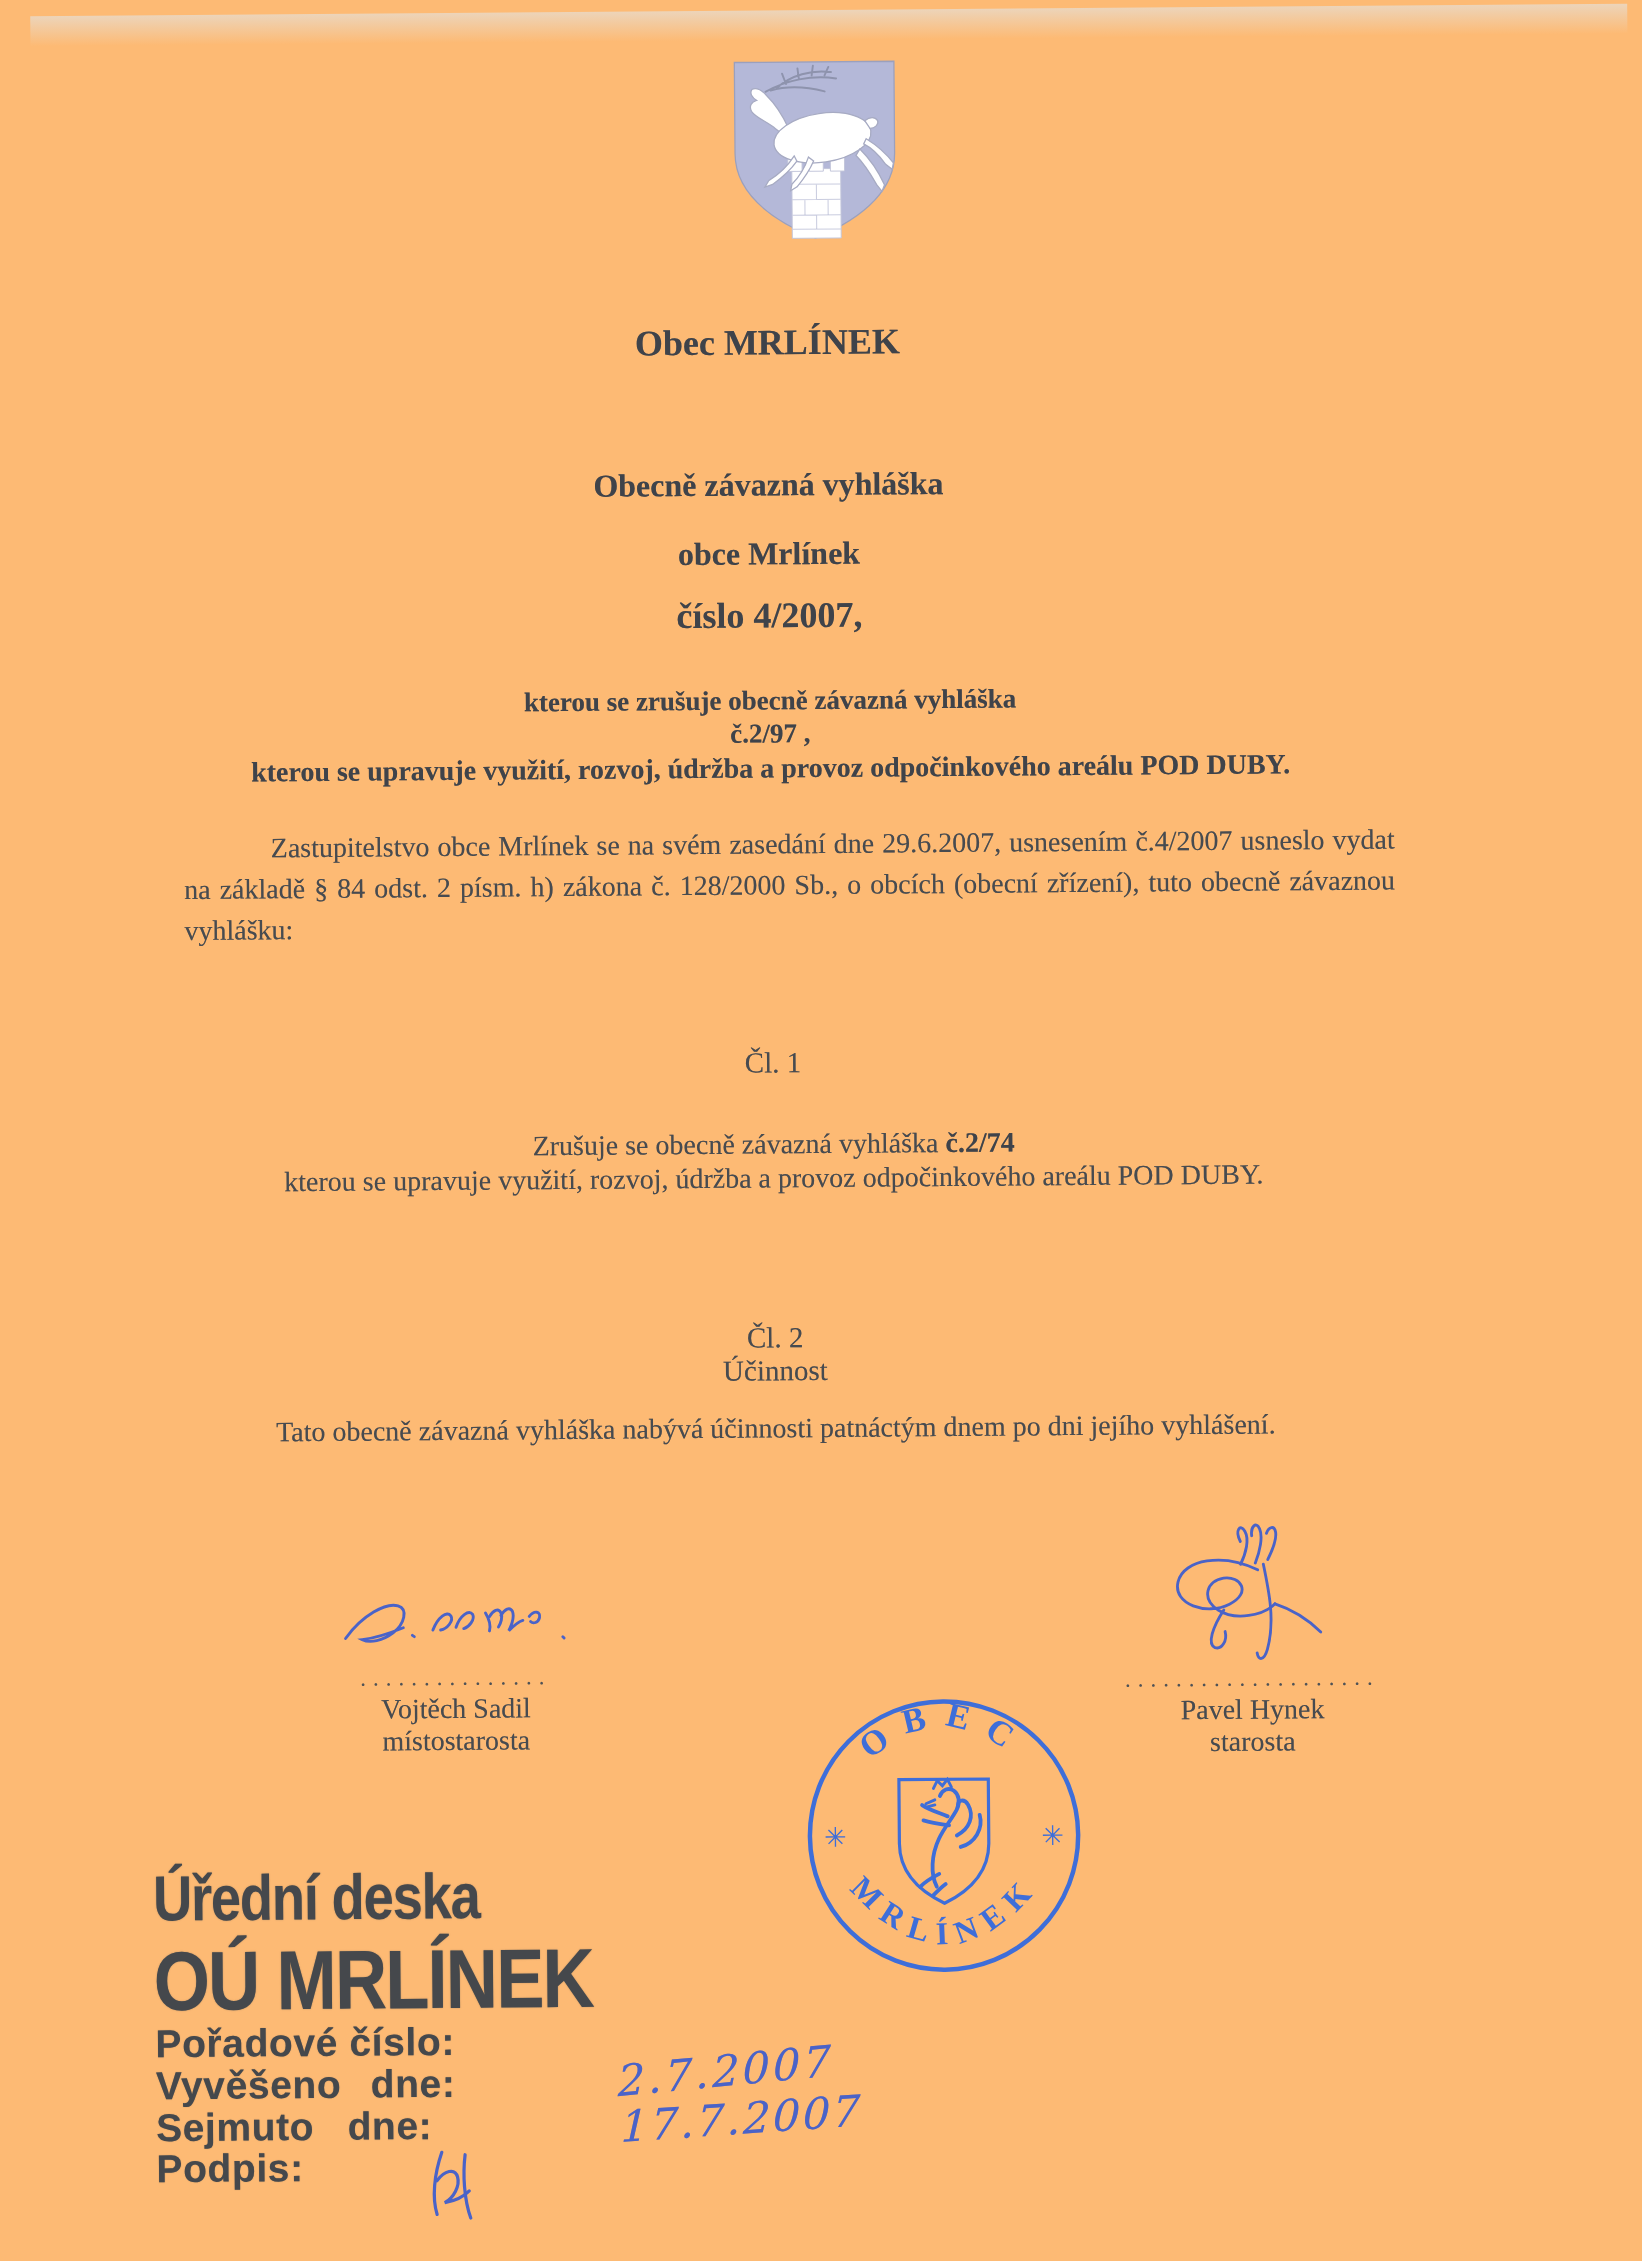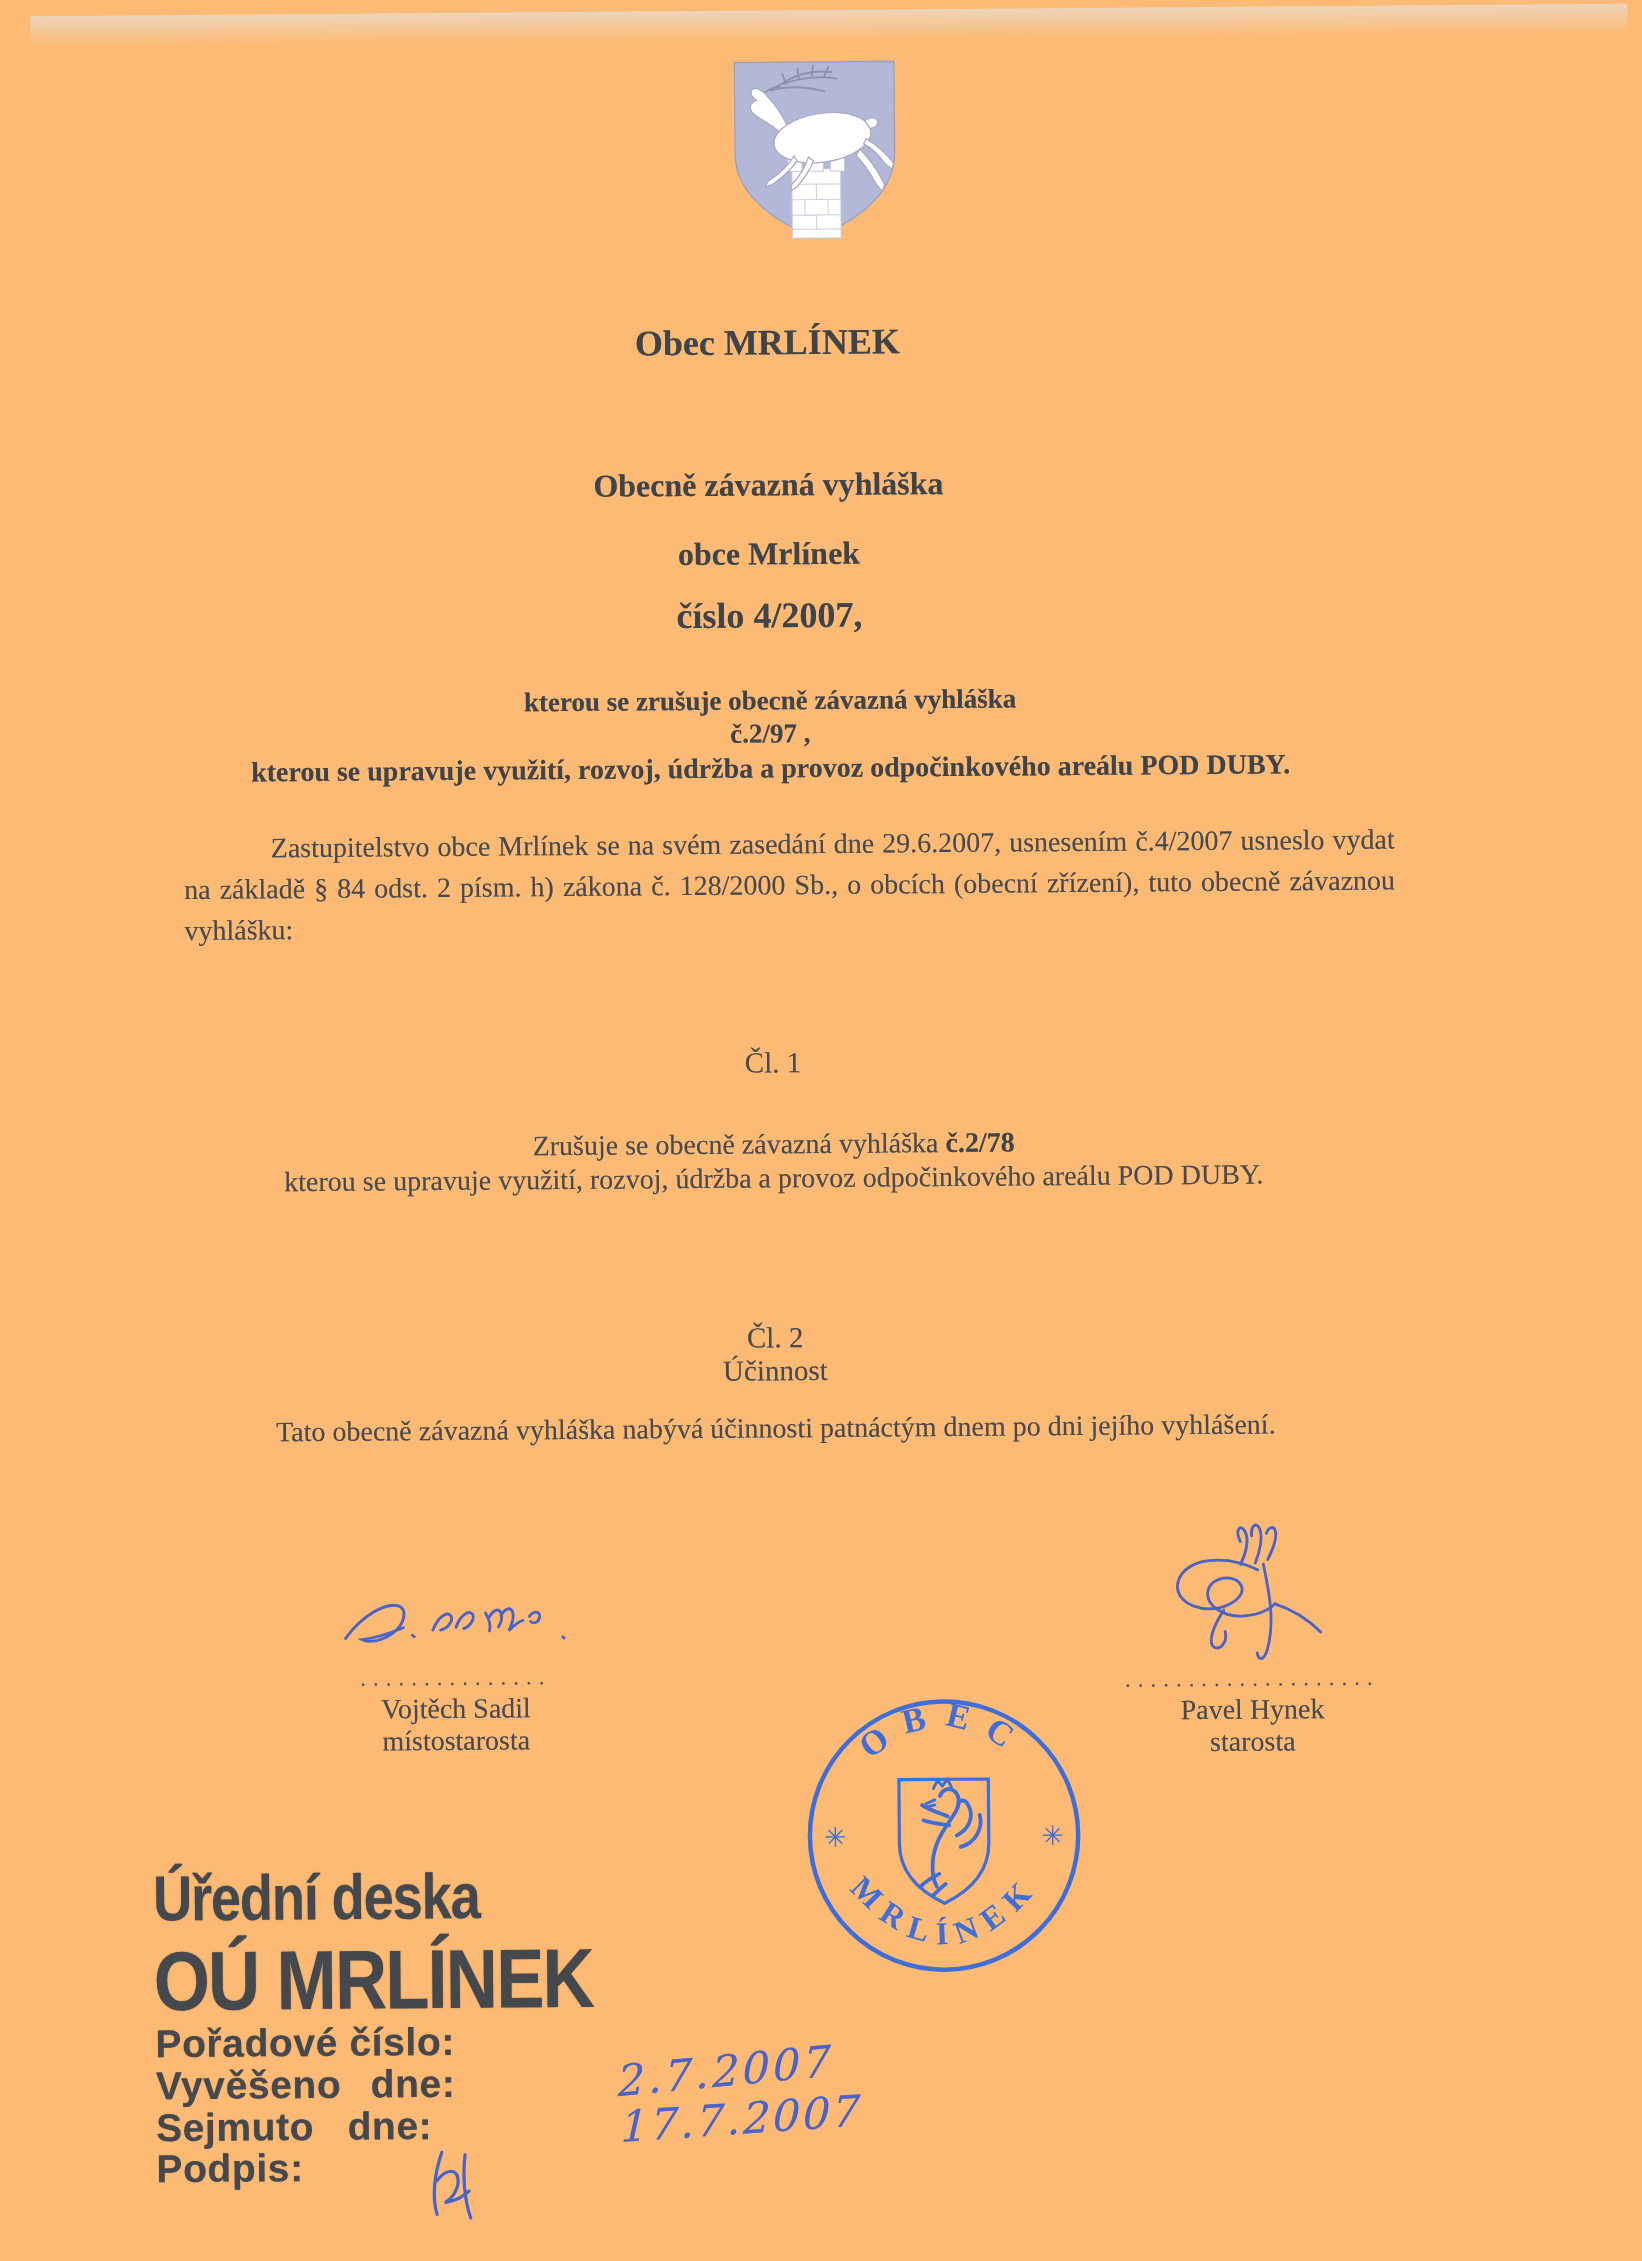--- a/index.html
+++ b/index.html
@@ -124,21 +124,21 @@
     <div class="ctr serif-b soft t-2">obce Mrlínek</div>
     <div class="ctr serif-b soft t-3">číslo 4/2007,</div>
 
     <div class="ctr serif-b soft s-1">kterou se zrušuje obecně závazná vyhláška</div>
     <div class="ctr serif-b soft s-2">č.2/97 ,</div>
     <div class="ctr serif-b soft s-3">kterou se upravuje využití, rozvoj, údržba a provoz odpočinkového areálu POD DUBY.</div>
 
     <div class="preamble soft">Zastupitelstvo obce Mrlínek se na svém zasedání dne 29.6.2007, usnesením č.4/2007 usneslo vydat na základě § 84 odst. 2 písm. h) zákona č. 128/2000 Sb., o obcích (obecní zřízení), tuto obecně závaznou vyhlášku:</div>
 
     <div class="ctr soft a-h1">Čl. 1</div>
-    <div class="ctr soft a1-l1"><span>Zrušuje se obecně závazná vyhláška </span><span class="serif-b">č.2/78</span></div>
+    <div class="ctr soft a1-l1"><span>Zrušuje se obecně závazná vyhláška </span><span class="serif-b">č.2/74</span></div>
     <div class="ctr soft a1-l2">kterou se upravuje využití, rozvoj, údržba a provoz odpočinkového areálu POD DUBY.</div>
 
     <div class="ctr soft a-h2">Čl. 2</div>
     <div class="ctr soft a-h2s">Účinnost</div>
     <div class="ctr soft a2-b">Tato obecně závazná vyhláška nabývá účinnosti patnáctým dnem po dni jejího vyhlášení.</div>
 
     <div class="sigblock-left">
       <svg class="sig-svg" width="239" height="90" viewBox="0 0 370 140">
         <g fill="none" stroke="#4a63c8" stroke-width="4.5" stroke-linecap="round">
           <path d="M14,96 C40,60 78,40 96,46 C112,51 106,74 88,88 C72,100 52,104 40,98 C58,96 84,88 104,80"></path>

